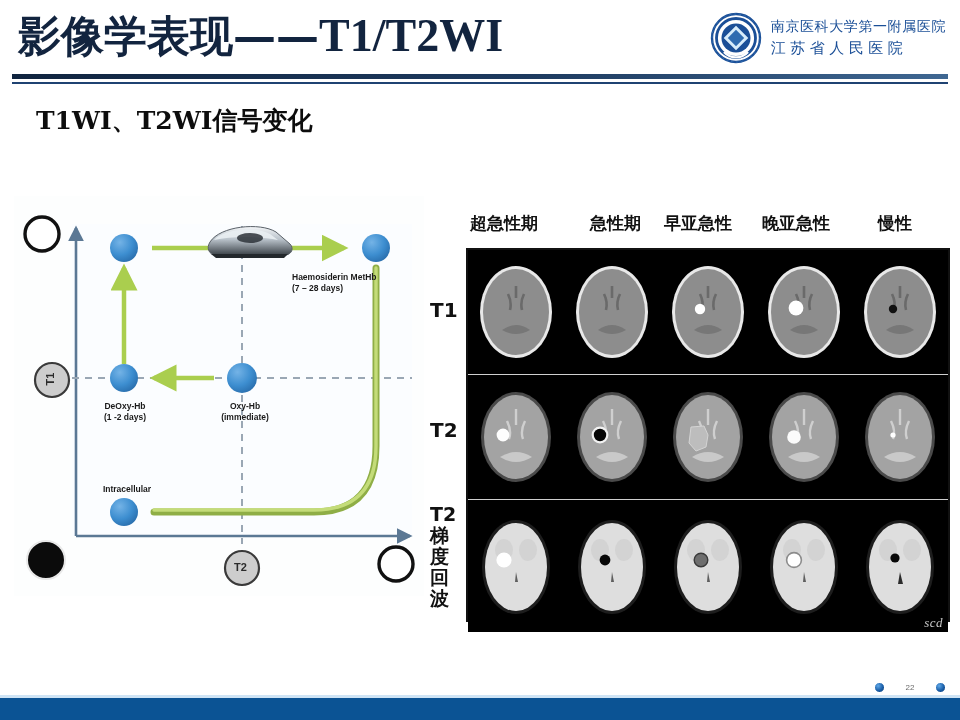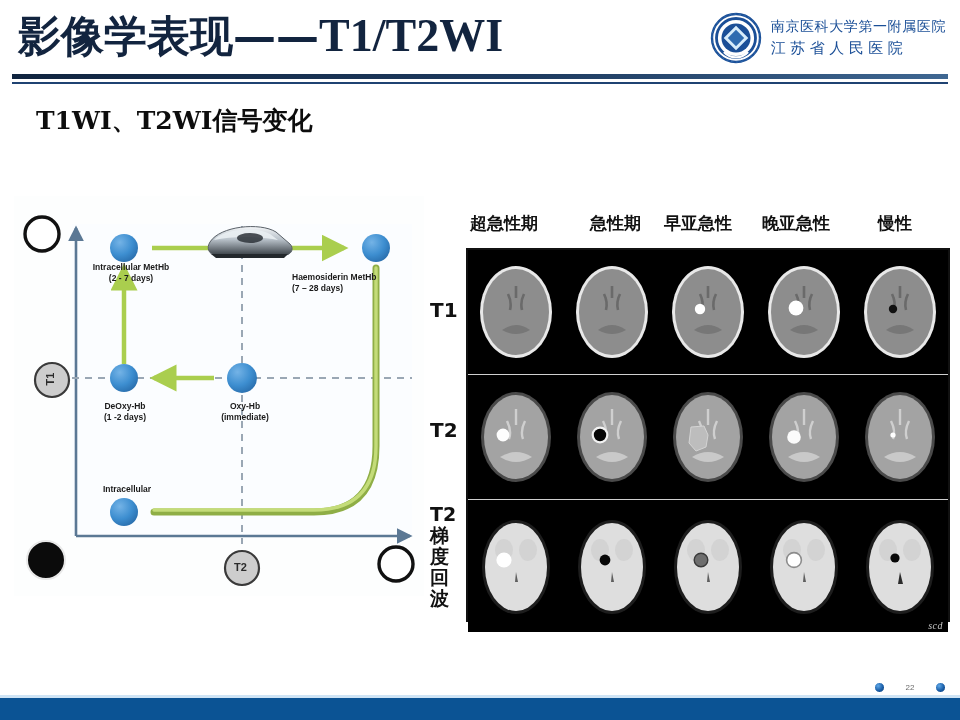--- a/index.html
+++ b/index.html
@@ -111,21 +111,21 @@
     display: flex; flex-direction: column;
   }
   .mri-row {
     flex: 1; display: flex; position: relative;
     border-bottom: 1px solid #cfcfcf;
   }
   .mri-row:last-child { border-bottom: none; }
   .mri-cell { flex: 1; position: relative; overflow: hidden; }
   .mri-watermark {
     position: absolute; right: 5px; bottom: 3px;
-    font-size: 10px; color: #c9c9c9;
+    font-size: 13px; color: #c9c9c9;
     font-family: "Liberation Serif", serif; font-style: italic;
     letter-spacing: 0.5px;
   }
 
   
   .footer-hairline {
     position: absolute; left: 0; bottom: 22px; width: 960px; height: 3px;
     background: #cfe4f5;
   }
   .footer-bar {
@@ -236,24 +236,20 @@
     <circle cx="32" cy="364" r="19" fill="#0b0b0b" stroke="#e8e8e8" stroke-width="2"></circle>
     <circle cx="382" cy="368" r="17" fill="#ffffff" stroke="#111111" stroke-width="3.4"></circle>
 
     <circle cx="38" cy="184" r="17" fill="#cdcdcd" stroke="#3a3a3a" stroke-width="2.2"></circle>
     <circle cx="228" cy="372" r="17" fill="#cdcdcd" stroke="#3a3a3a" stroke-width="2.2"></circle>
   </svg>
 
   <div class="badge-txt" style="left:30px; top:177px; transform:rotate(-90deg); transform-origin:center;">T1</div>
   <div class="badge-txt" style="left:220px; top:365px;">T2</div>
 
-  <div class="diag-label" style="left:42px; top:66px; width:150px;">
-    <span>Intracellular MetHb</span><br>
-    <span>(2 - 7 days)</span>
-  </div>
 
   <div class="diag-label" style="left:278px; top:76px; width:150px; text-align:left;">
     <span>Haemosiderin MetHb</span><br>
     <span>(7 – 28 days)</span>
   </div>
 
   <div class="diag-label" style="left:56px; top:205px; width:110px;">
     <span>DeOxy-Hb</span><br>
     <span>(1 -2 days)</span>
   </div>

